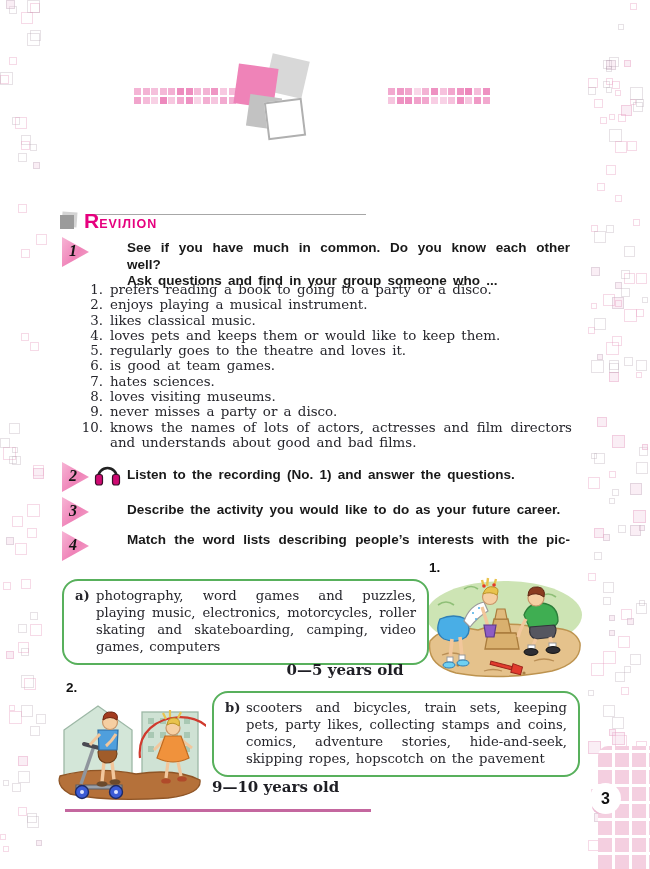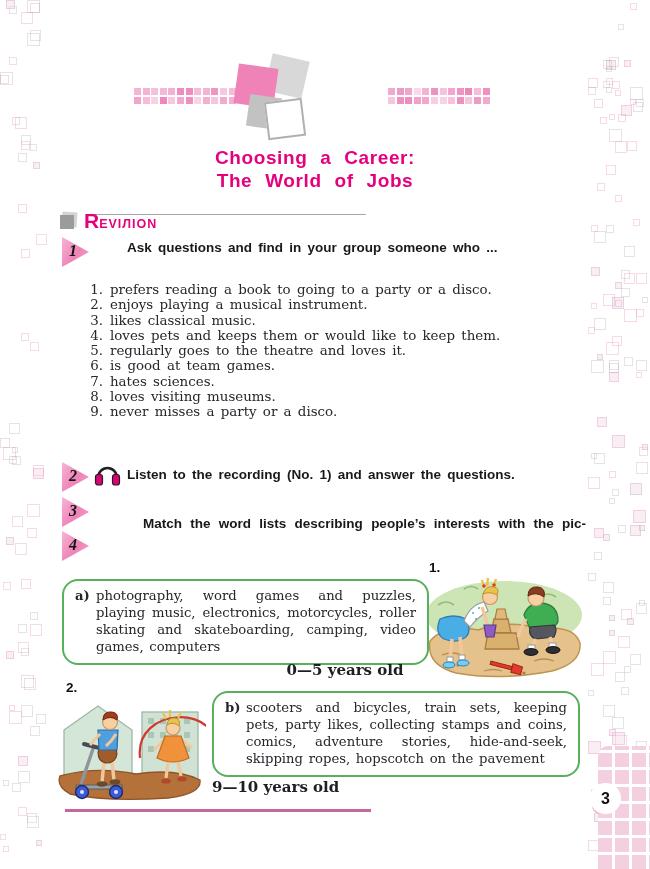--- a/index.html
+++ b/index.html
@@ -313,36 +313,33 @@
       <div class="strip-sq" style="left: 34.4px; top: 9.2px; background: rgba(236, 130, 185, 0.7);"></div>
       <div class="strip-sq" style="left: 43px; top: 9.2px; background: rgba(236, 130, 185, 0.39);"></div>
       <div class="strip-sq" style="left: 51.6px; top: 9.2px; background: rgba(236, 130, 185, 0.36);"></div>
       <div class="strip-sq" style="left: 60.2px; top: 9.2px; background: rgba(236, 130, 185, 0.49);"></div>
       <div class="strip-sq" style="left: 68.8px; top: 9.2px; background: rgba(236, 130, 185, 0.89);"></div>
       <div class="strip-sq" style="left: 77.4px; top: 9.2px; background: rgba(236, 130, 185, 0.46);"></div>
       <div class="strip-sq" style="left: 86px; top: 9.2px; background: rgba(236, 130, 185, 0.81);"></div>
       <div class="strip-sq" style="left: 94.6px; top: 9.2px; background: rgba(236, 130, 185, 0.69);"></div>
     </div>
 
-  <div id="page-title">
-    <div>Choosing a Career:</div>
-    <div>The World of Jobs</div>
-  </div>
 
   <div class="abs" style="left:62px;top:212px;width:15px;height:15px;background:#d4d4d4;transform:rotate(4deg);"></div>
   <div class="abs" style="left:60px;top:215px;width:14px;height:14px;background:#9b9b9b;"></div>
   <div id="revision-line"></div>
   <div id="revision-label">
     <span class="big">R</span><span class="rest">EVIЛION</span>
   </div>
 
   <div class="marker" style="top:237px;">
     <span>1</span>
   </div>
   <div class="ex-text" style="top:240px;">
+    <div class="jline">See if you have much in common. Do you know each other well?</div>
     <div>Ask questions and find in your group someone who ...</div>
   </div>
 
   <div id="who-list">
     <div class="who-row">
         <div class="who-num">1.</div>
         <div class="who-text">prefers reading a book to going to a party or a disco.</div>
       </div>
     <div class="who-row">
         <div class="who-num">2.</div>
@@ -368,43 +365,48 @@
         <div class="who-num">7.</div>
         <div class="who-text">hates sciences.</div>
       </div>
     <div class="who-row">
         <div class="who-num">8.</div>
         <div class="who-text">loves visiting museums.</div>
       </div>
     <div class="who-row">
         <div class="who-num">9.</div>
         <div class="who-text">never misses a party or a disco.</div>
+      </div>
+    <div class="who-row">
+        <div class="who-num">10.</div>
+        <div class="who-text">knows the names of lots of actors, actresses and film directors and understands about good and bad films.</div>
       </div>
   </div>
 
   <div class="marker" style="top:462px;">
     <span>2</span>
   </div>
   <div class="abs" style="left:94px;top:463px;z-index:3;">
     <svg width="27" height="23" viewBox="0 0 27 23">
       <path d="M4,15 a9.5,10 0 0 1 19,0" fill="none" stroke="#222" stroke-width="2.6"></path>
       <rect x="1.5" y="11.5" width="7" height="10.5" rx="2.5" fill="#cf0a72" stroke="#3a1028" stroke-width="1.2"></rect>
       <rect x="18.5" y="11.5" width="7" height="10.5" rx="2.5" fill="#cf0a72" stroke="#3a1028" stroke-width="1.2"></rect>
     </svg>
   </div>
   <div class="ex-text" style="top:467px;">Listen to the recording (No. 1) and answer the questions.</div>
 
   <div class="marker" style="top:497px;">
     <span>3</span>
   </div>
+  <div class="ex-text" style="top:502px;">Describe the activity you would like to do as your future career.</div>
 
   <div class="marker" style="top:531px;">
     <span>4</span>
   </div>
-  <div class="ex-text" style="top:516px;margin-left:16px;">
+  <div class="ex-text" style="top:532px;">
     <div class="jline">Match the word lists describing people’s interests with the pic-</div>
   </div>
 
   <div class="pic-label" style="left:429px;top:560px;">1.</div>
   <div class="abs" style="left:424px;top:575px;">
     <svg width="160" height="108" viewBox="0 0 160 108">
       <ellipse cx="80" cy="40" rx="78" ry="34" fill="#cde4b4"></ellipse>
       <path d="M14,30 q8,-6 16,0 M116,22 q8,-6 16,0 M40,14 q7,-5 14,0" stroke="#8fbf77" stroke-width="1.6" fill="none"></path>
       <path d="M6,66 Q22,48 54,55 Q84,44 118,54 Q150,50 156,68 Q158,88 128,96 Q76,106 32,98 Q2,90 6,66 Z" fill="#e5c28c" stroke="#bd934f" stroke-width="1.4"></path>
       <path d="M18,80 q10,-4 20,0 M110,86 q10,-4 20,0 M60,96 q9,-3 18,0" stroke="#b98e55" stroke-width="1.3" fill="none"></path>

